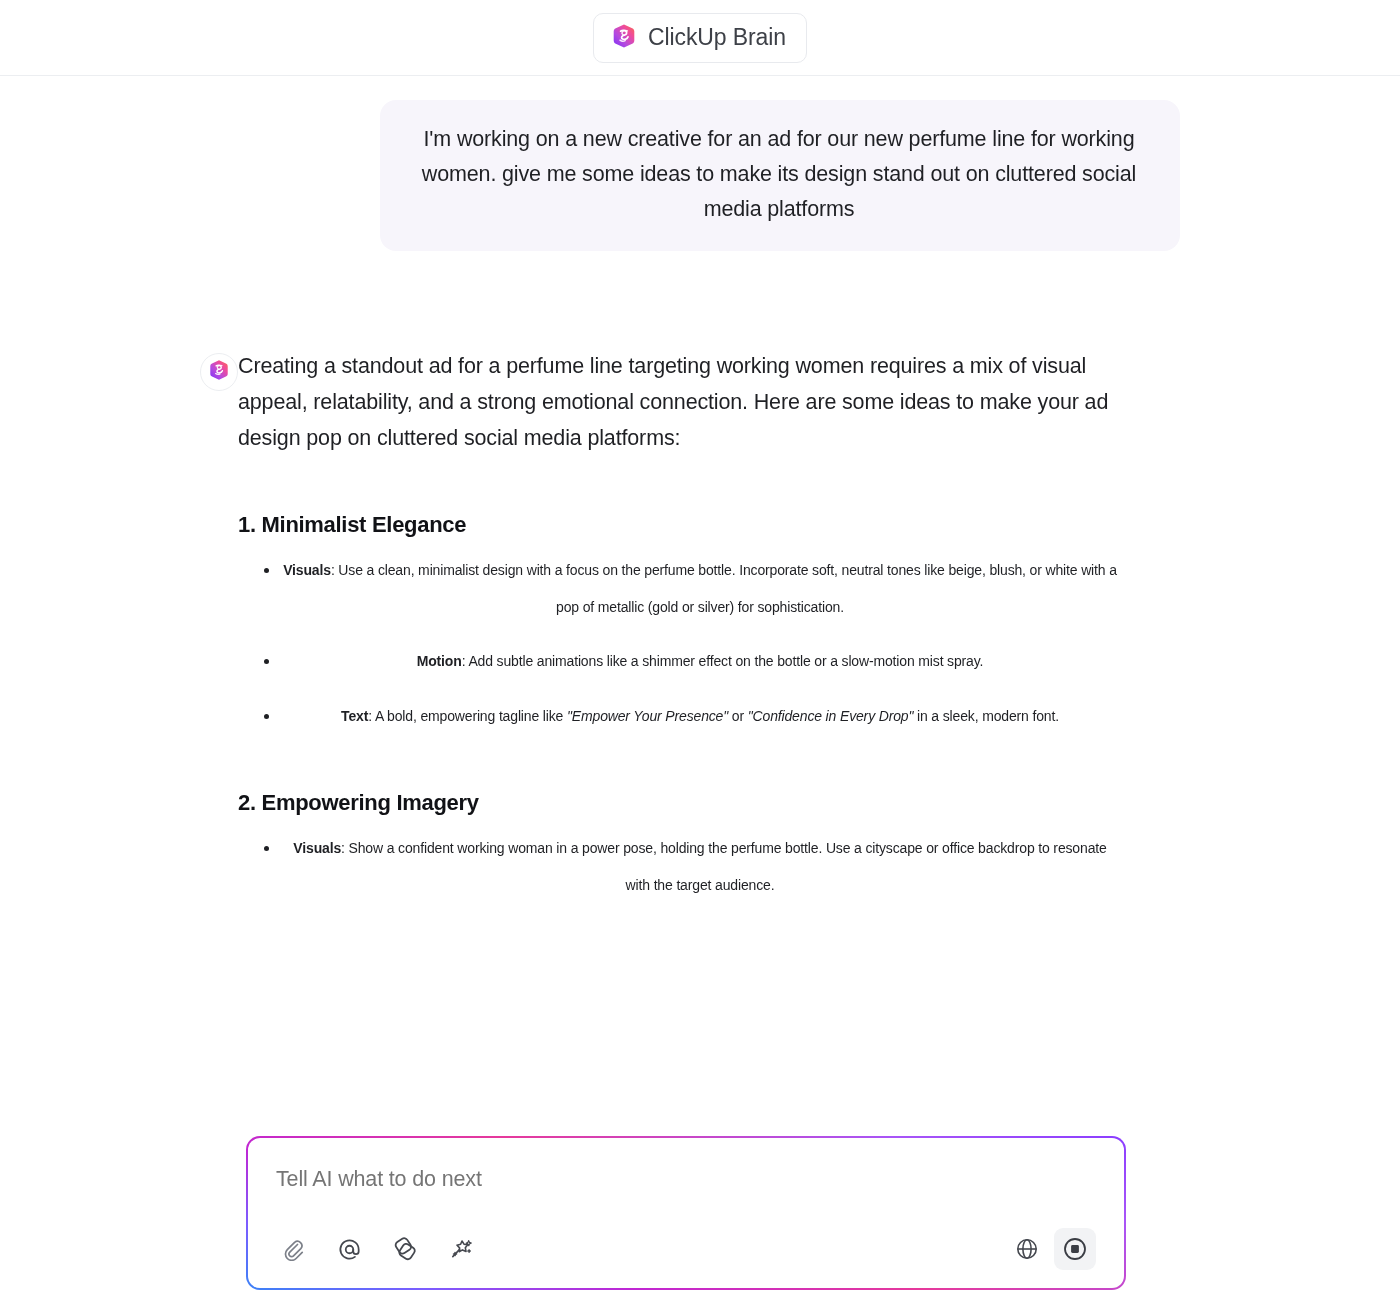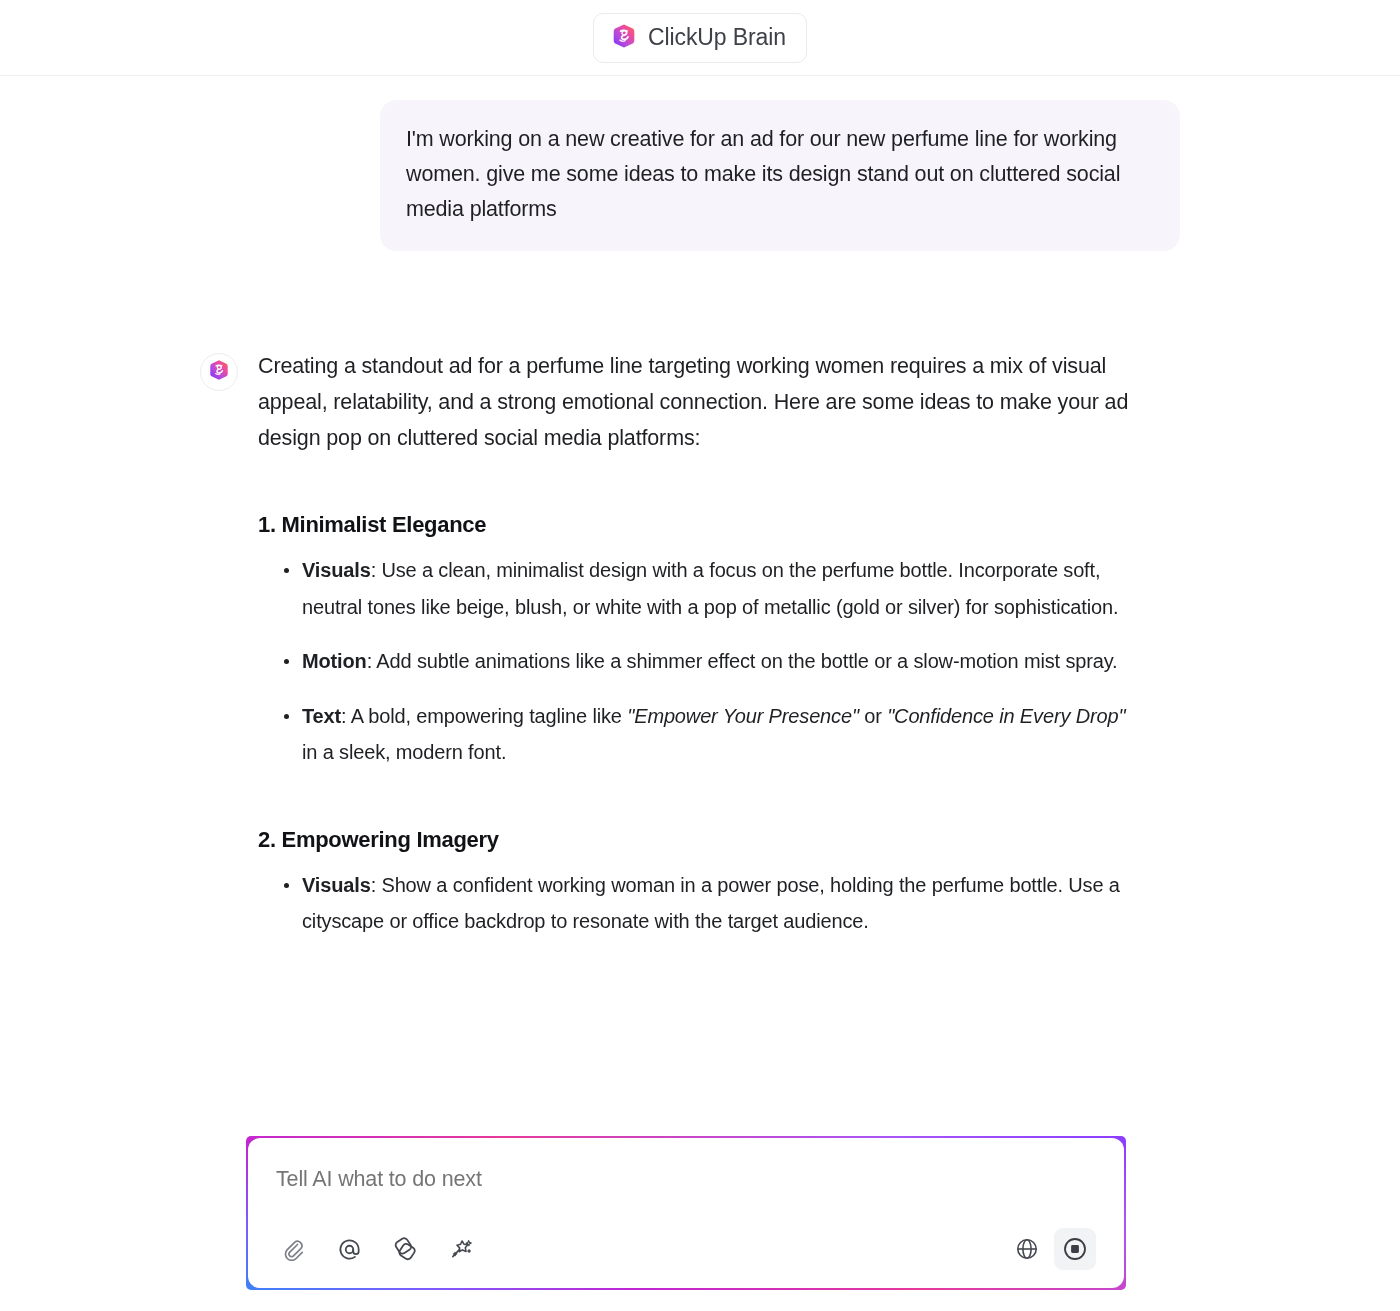--- a/index.html
+++ b/index.html
@@ -51,32 +51,32 @@
   .user-row {
     display: flex;
     justify-content: flex-end;
     padding: 24px 220px 0 0;
   }
   .user-bubble {
     background: #f7f5fb;
     border-radius: 16px;
     padding: 22px 28px 24px 26px;
     max-width: 800px;
+    text-align: center;
   }
   .user-bubble .msg {
     font-size: 21.5px;
     line-height: 35px;
     color: #1f2024;
     letter-spacing: -0.15px;
   }
 
   .ai-row {
     display: flex;
     align-items: flex-start;
-    gap: 20px;
     padding: 97px 0 0 200px;
   }
   .ai-avatar {
     flex: 0 0 auto;
     width: 38px;
     height: 38px;
     border-radius: 50%;
     border: 1px solid #eceef1;
     background: #ffffff;
     display: flex;
@@ -101,25 +101,26 @@
     font-size: 22px;
     font-weight: bold;
     color: #111216;
     letter-spacing: -0.3px;
     margin: 0 0 14px 0;
   }
   .bullets { margin: 0; padding: 0; list-style: none; }
   .bullet {
     position: relative;
     padding-left: 44px;
-    font-size: 20px;
+    font-size: 14px;
     line-height: 36.5px;
     letter-spacing: -0.15px;
     color: #1f2024;
     margin-bottom: 18px;
+    text-align: center;
   }
   .bullet:last-child { margin-bottom: 0; }
   .bullet::before {
     content: "";
     position: absolute;
     left: 26px;
     top: 16px;
     width: 5px;
     height: 5px;
     border-radius: 50%;
@@ -130,21 +131,21 @@
 
   
   .composer-wrap {
     position: absolute;
     left: 246px;
     top: 1136px;
     width: 880px;
   }
   .composer {
     position: relative;
-    border-radius: 5px;
+    border-radius: 14px;
     padding: 2px;
     background: linear-gradient(200deg, #8b3dff 0%, #a855f7 18%, #e6399b 48%, #c026d3 70%, #7c5cff 86%, #3b82f6 100%);
   }
   .composer-inner {
     background: #ffffff;
     border-radius: 12px;
     padding: 26px 28px 18px 28px;
     min-height: 150px;
     display: flex;
     flex-direction: column;

